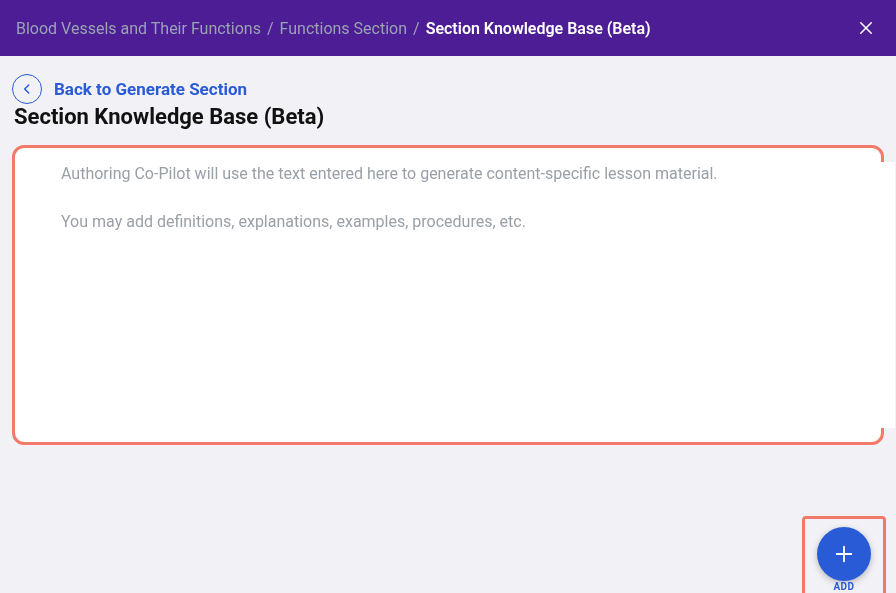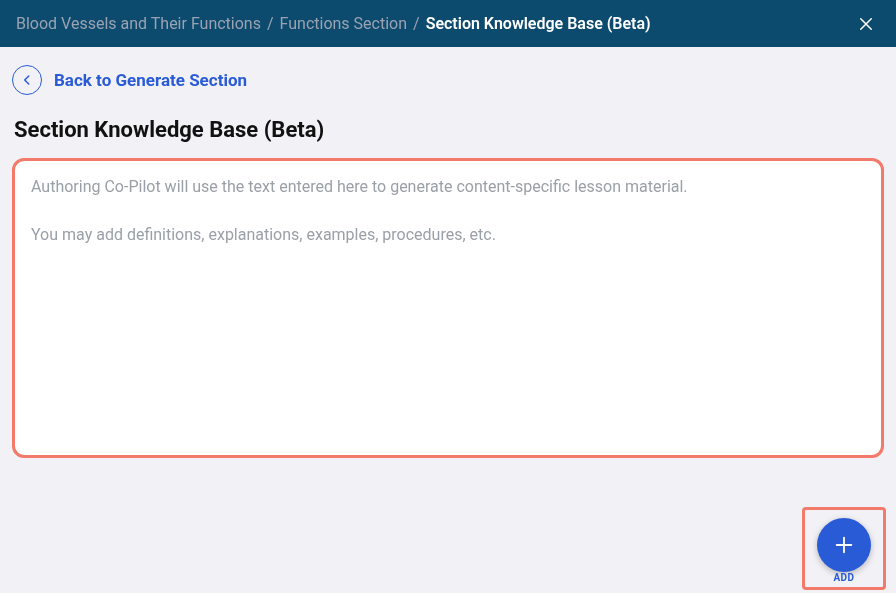--- a/index.html
+++ b/index.html
@@ -1,19 +1,19 @@
 <!DOCTYPE html>
 <html><head>
   <meta charset="utf-8">
   <style>
     * { box-sizing: border-box; margin: 0; padding: 0; }
     html, body { width: 896px; height: 593px; font-family: -apple-system, BlinkMacSystemFont, "Segoe UI", Roboto, Helvetica, Arial, sans-serif; background: #f1f1f6; overflow: hidden; }
     .header {
-      background: #0c4a6e;
-      height: 47px;
+      background: #4c1d95;
+      height: 56px;
       display: flex;
       align-items: center;
       padding: 0 16px;
       color: #fff;
       position: relative;
     }
     .breadcrumb {
       display: flex;
       align-items: center;
       gap: 6px;
@@ -32,21 +32,20 @@
       color: #ffffff;
     }
     .close-btn svg { width: 18px; height: 18px; }
     .page {
       padding: 18px 12px 0 12px;
       position: relative;
       height: calc(593px - 42px);
     }
     .back-row {
       display: flex; align-items: center; gap: 12px;
-      margin-bottom: 22px;
     }
     .back-circle {
       width: 30px; height: 30px; border-radius: 50%;
       border: 1.5px solid #2a5bd7;
       display: flex; align-items: center; justify-content: center;
       color: #2a5bd7;
       cursor: pointer;
     }
     .back-circle svg { width: 14px; height: 14px; }
     .back-text {
@@ -72,20 +71,21 @@
     .kb-textarea {
       width: 100%;
       height: 100%;
       border: none;
       outline: none;
       resize: none;
       font-family: inherit;
       font-size: 16px;
       line-height: 1.5;
       color: #333;
+      margin-left: 30px;
     }
     .kb-textarea::placeholder {
       color: #9aa0a8;
       white-space: pre-wrap;
     }
     .fab-wrap {
       position: absolute;
       right: 10px;
       bottom: 8px;
       border: 3px solid #f37a6a;

